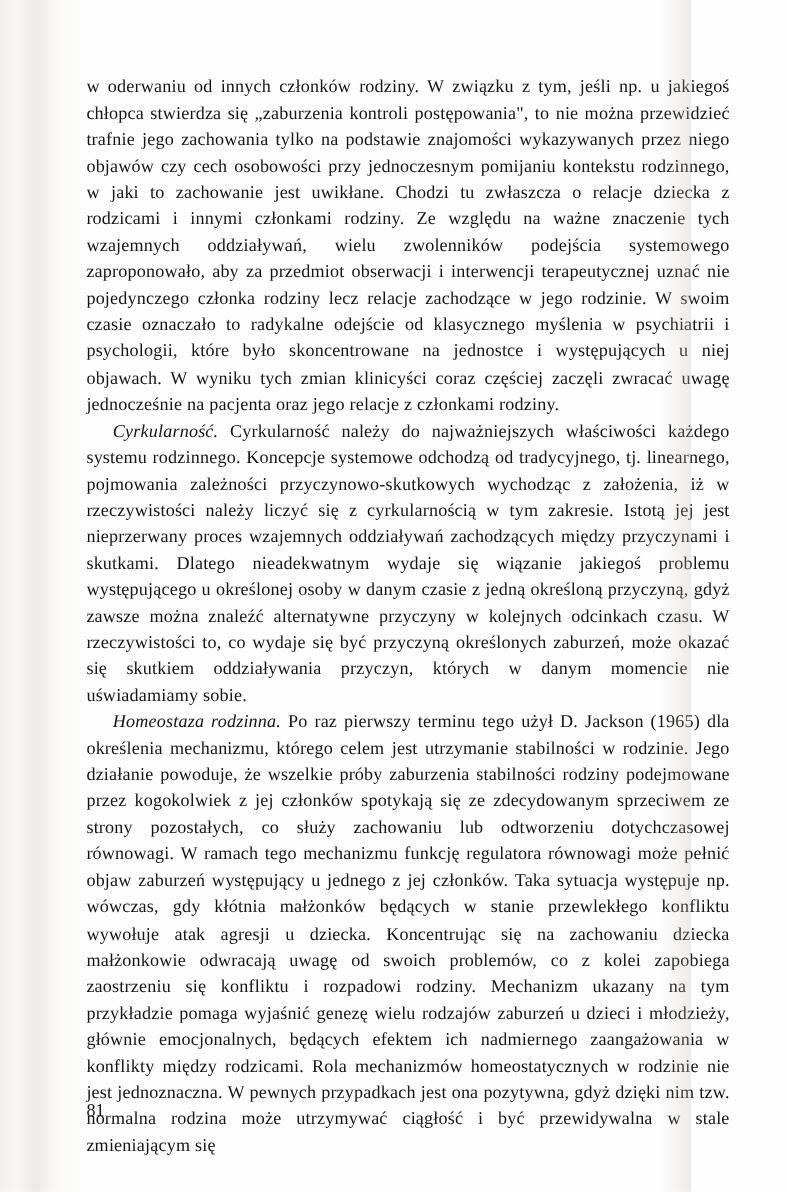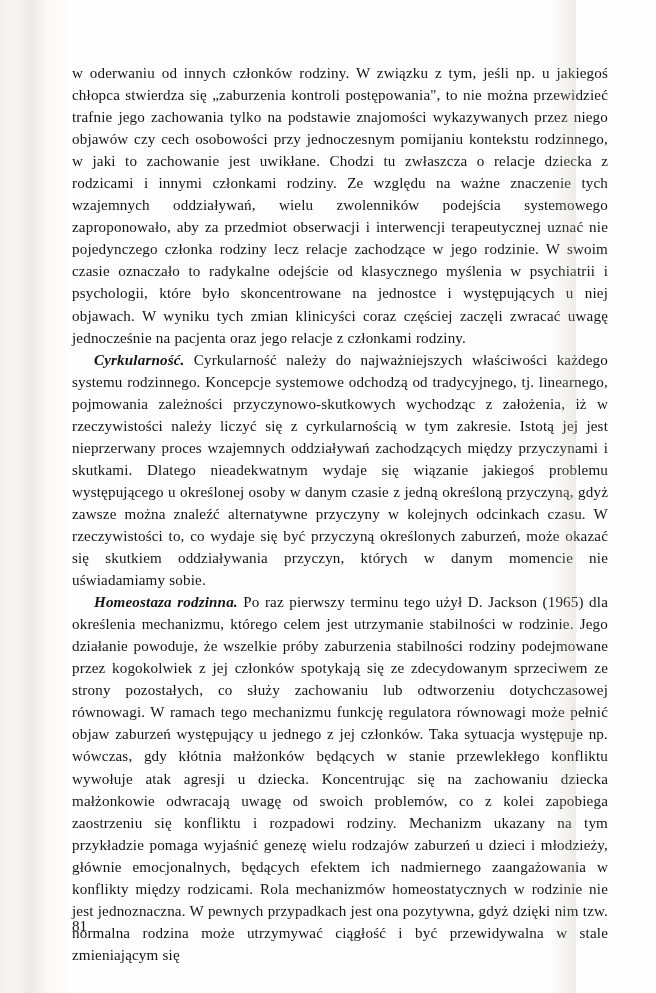--- a/index.html
+++ b/index.html
@@ -57,21 +57,20 @@
     -webkit-hyphens: none;
     hyphens: none;
     letter-spacing: 0.01em;
     word-spacing: 0.01em;
   }
   p.indent {
     text-indent: 22px;
   }
   p.para .term {
     font-style: italic;
-    font-weight: bold;
   }
 
   .folio {
     position: absolute;
     left: 72px;
     top: 916px;
     font-size: 15.1px;
     line-height: 20px;
     color: #161616;
   }

